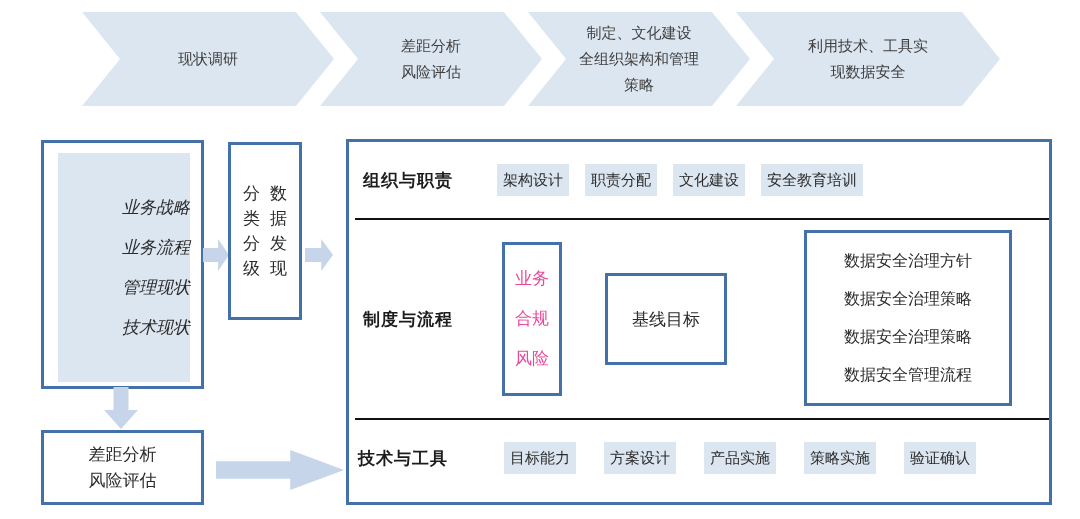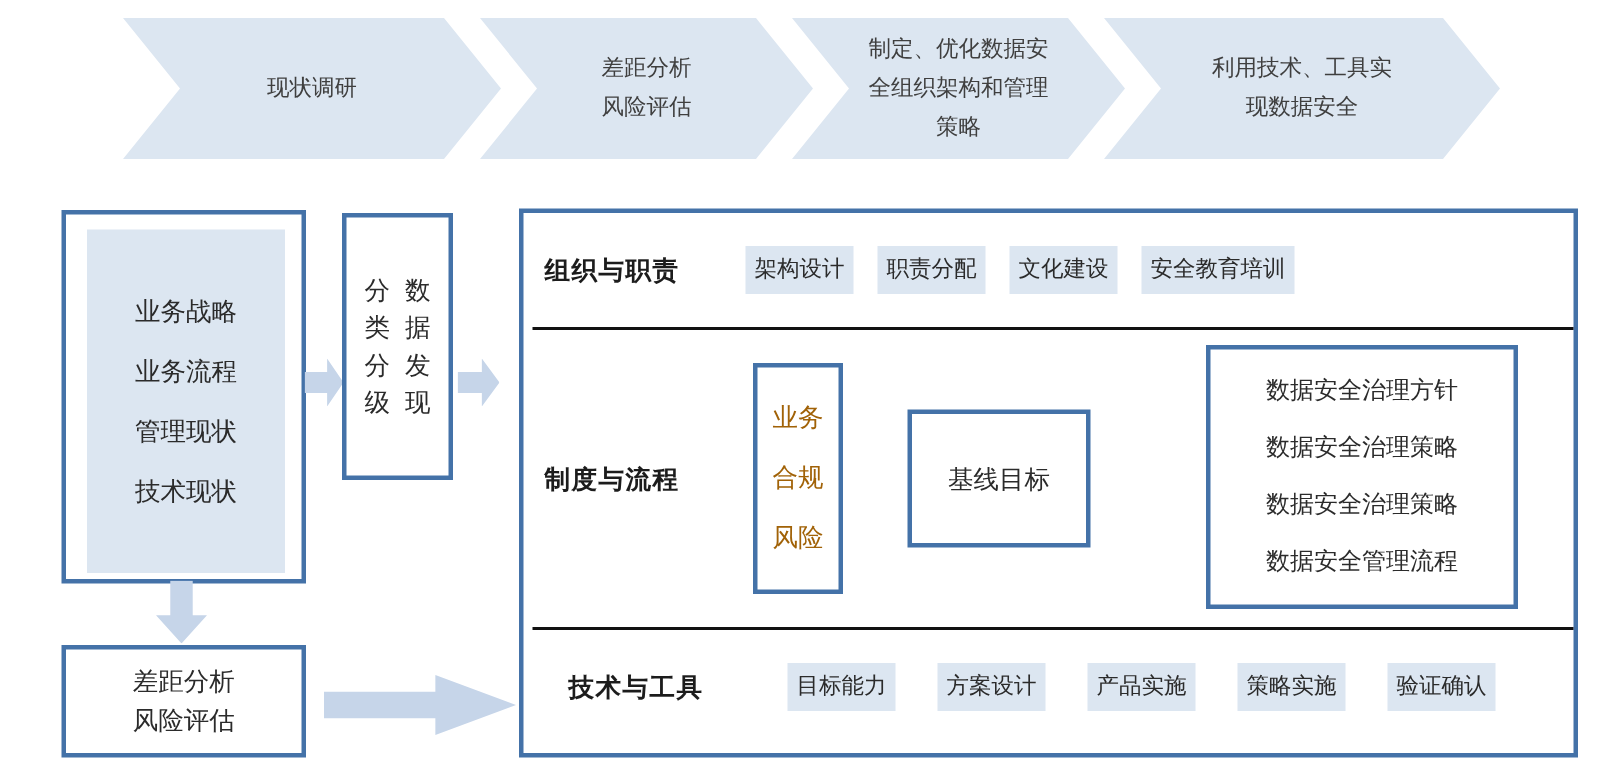--- a/index.html
+++ b/index.html
@@ -29,21 +29,21 @@
     clip-path:polygon(0 0, calc(100% - 38px) 0, 100% 50%, calc(100% - 38px) 100%, 0 100%, 38px 50%);
   }
   .chev .lbl{display:block;padding:0 14px;width:100%;box-sizing:border-box;}
 
   
   .box{position:absolute;box-sizing:border-box;background:#ffffff;border:3px solid #4472a8;}
   .box-current{left:41px;top:140px;width:163px;height:249px;}
   .inner-fill{
     position:absolute;left:14px;top:10px;width:132px;height:229px;
     background:#dce6f1;
-    display:flex;flex-direction:column;align-items:center;justify-content:center;
+    display:flex;flex-direction:column;align-items:flex-end;justify-content:center;font-style:italic;
   }
   .inner-fill .ln{font-size:17px;line-height:20px;color:#2b2b2b;margin:10px 0;}
 
   .box-gap{left:41px;top:430px;width:163px;height:75px;
     display:flex;flex-direction:column;align-items:center;justify-content:center;}
   .box-gap .ln{font-size:17px;line-height:26px;color:#2b2b2b;}
 
   .box-class{left:228px;top:142px;width:74px;height:178px;}
   .vcols{position:absolute;left:0;top:0;width:100%;height:100%;display:flex;
          align-items:center;justify-content:center;gap:10px;}
@@ -67,40 +67,40 @@
 
   
   .panel{position:absolute;left:346px;top:139px;width:706px;height:366px;
          box-sizing:border-box;border:3px solid #4472a8;background:#ffffff;}
   .divider{position:absolute;left:6px;width:694px;height:0;border-top:2px solid #111111;}
   .div-1{top:76px;}
   .div-2{top:276px;}
 
   .prow{position:absolute;left:0;display:flex;align-items:center;box-sizing:border-box;border-radius:27px;}
   .prow-1{top:0;height:76px;padding-left:14px;}
-  .prow-3{top:278px;height:76px;padding-left:30px;}
+  .prow-3{top:278px;height:76px;padding-left:9px;}
 
   .rowtitle{font-size:17px;font-weight:bold;color:#1c1c1c;letter-spacing:1px;white-space:nowrap;}
   .tag{
     background:#dce6f1;color:#2b2b2b;font-size:15px;line-height:28px;
     padding:2px 6px;margin-left:18px;white-space:nowrap;
   }
   .prow-1 .rowtitle{width:118px;}
   .prow-3 .rowtitle{width:118px;}
   .prow-1 .tag{margin-left:16px;}
   .prow-3 .tag{margin-left:28px;}
 
   
   .prow-2{position:absolute;left:0;top:78px;height:196px;width:100%;}
   .prow-2 .rowtitle{position:absolute;left:14px;top:88px;}
 
   .box-brf{position:absolute;left:153px;top:22px;width:60px;height:154px;
            box-sizing:border-box;border:3px solid #4472a8;background:#fff;
            display:flex;flex-direction:column;align-items:center;justify-content:center;}
-  .box-brf span{font-size:17px;line-height:22px;color:#a16207;margin:9px 0;}
+  .box-brf span{font-size:17px;line-height:22px;color:#ec4899;margin:9px 0;}
 
   .box-base{position:absolute;left:256px;top:53px;width:122px;height:92px;
             box-sizing:border-box;border:3px solid #4472a8;background:#fff;
             display:flex;align-items:center;justify-content:center;}
   .box-base span{font-size:17px;color:#2b2b2b;}
 
   .box-list{position:absolute;left:455px;top:10px;width:208px;height:176px;
             box-sizing:border-box;border:3px solid #4472a8;background:#fff;
             display:flex;flex-direction:column;align-items:center;justify-content:center;}
   .box-list span{font-size:16px;line-height:22px;color:#2b2b2b;margin:8px 0;}
@@ -117,21 +117,21 @@
       </span>
     </div>
     <div class="chev" style="left:320px;width:222px;">
       <span class="lbl">
         <span>差距分析</span><br>
         <span>风险评估</span>
       </span>
     </div>
     <div class="chev" style="left:528px;width:222px;">
       <span class="lbl">
-        <span>制定、优化数据安</span><br>
+        <span>制定、文化建设</span><br>
         <span>全组织架构和管理</span><br>
         <span>策略</span>
       </span>
     </div>
     <div class="chev" style="left:736px;width:264px;">
       <span class="lbl">
         <span>利用技术、工具实</span><br>
         <span>现数据安全</span>
       </span>
     </div>

